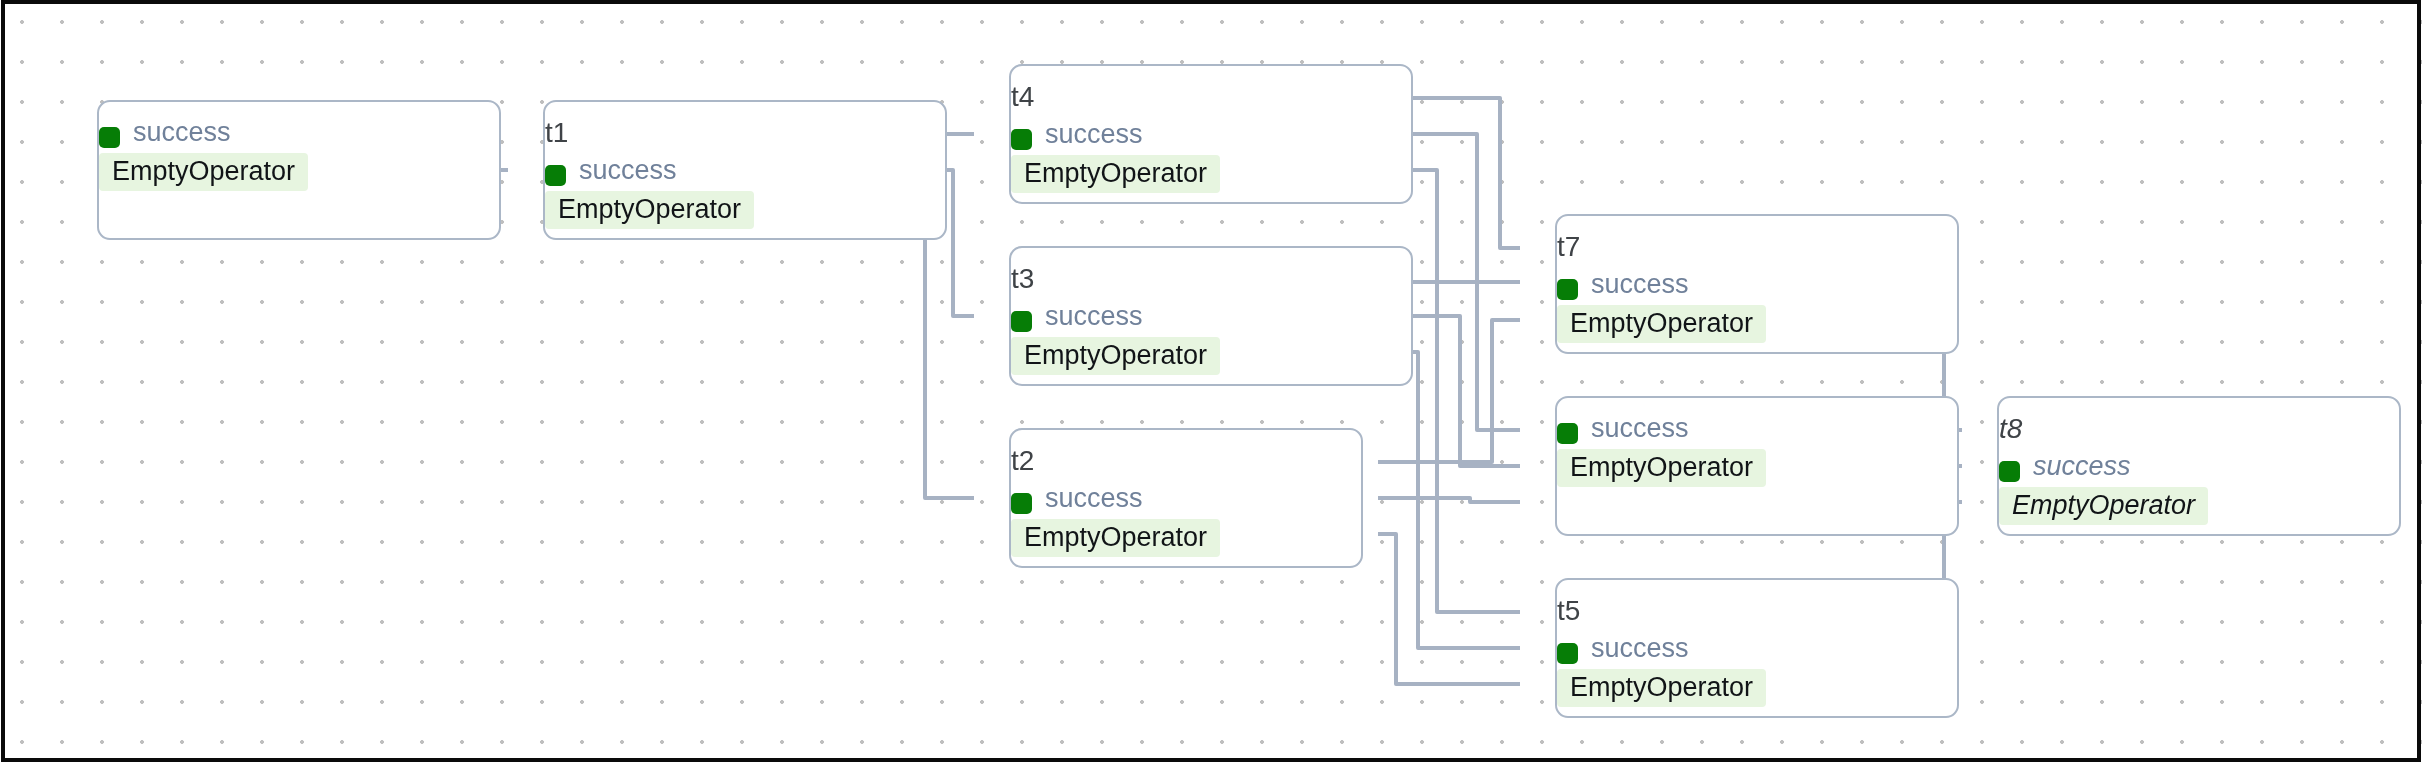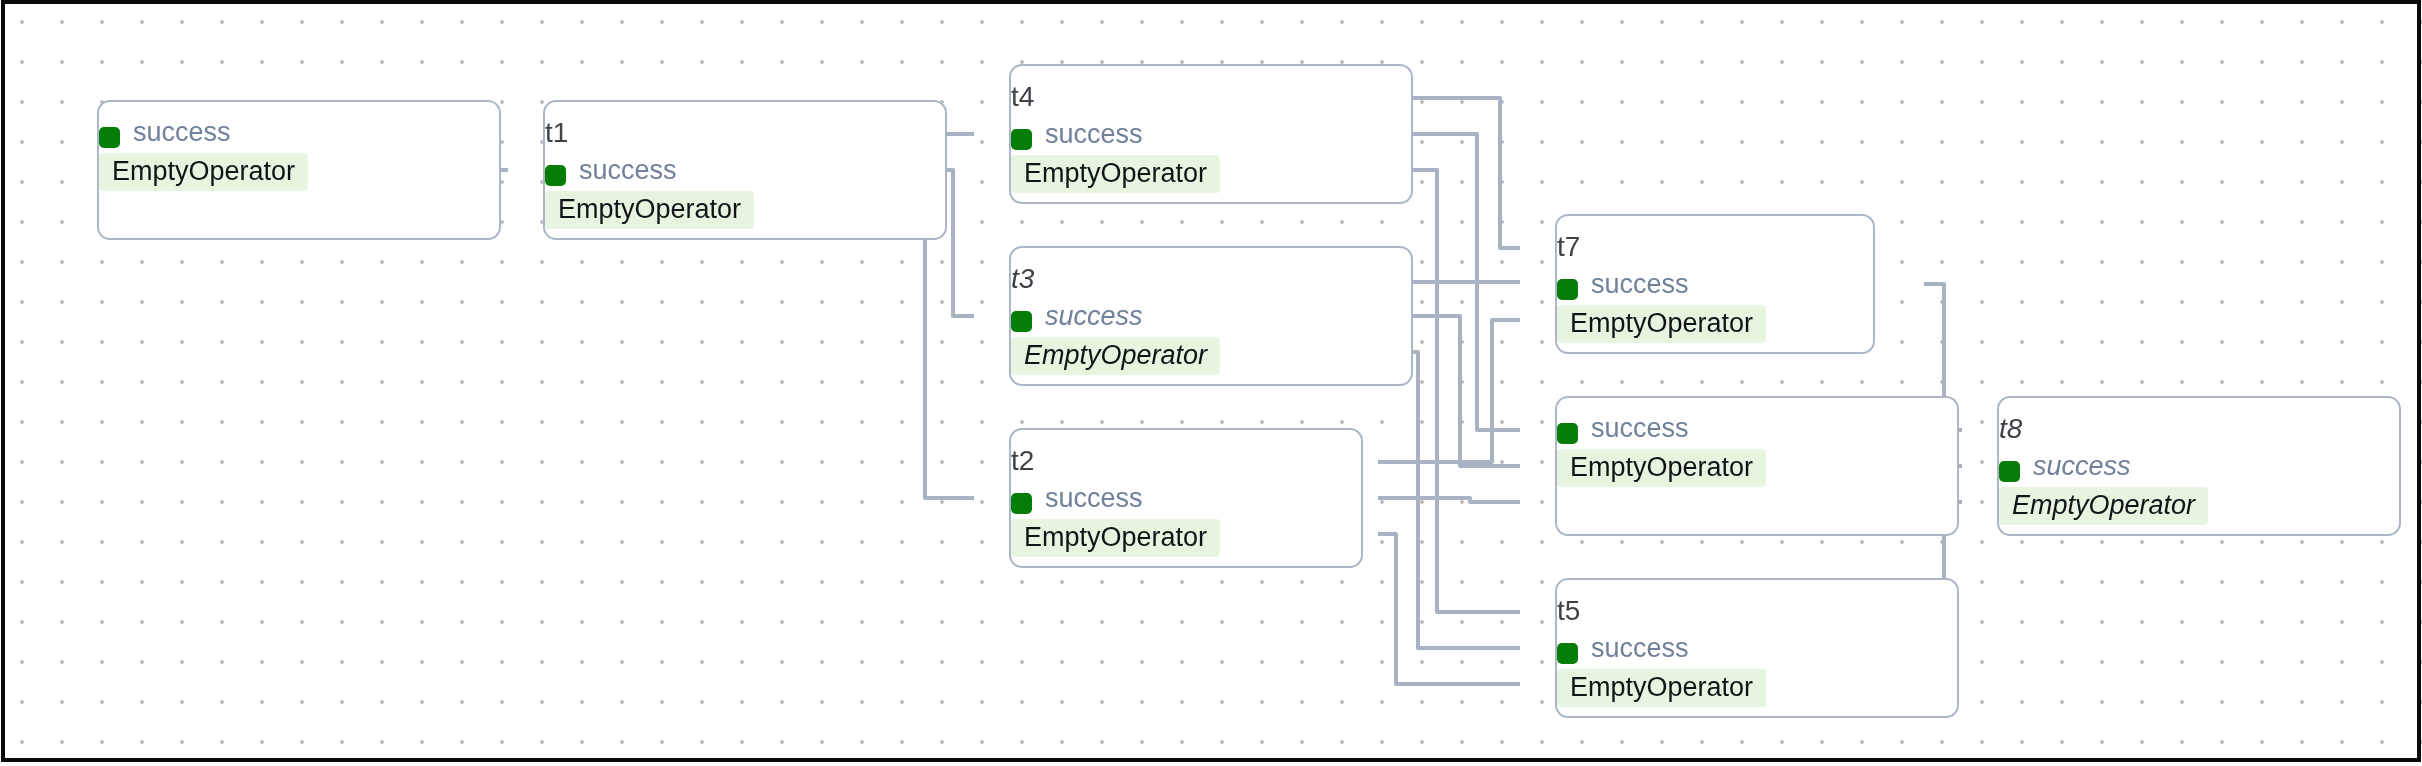--- a/index.html
+++ b/index.html
@@ -109,37 +109,37 @@
     <span class="operator-pill">EmptyOperator</span>
   </div>
       <div class="node" style="left: 974px; top: 64px; width: 404px; height: 140px;">
     <div class="title">t4</div>
     <div class="status-row">
       <span class="status-square"></span>
       <span class="status-label">success</span>
     </div>
     <span class="operator-pill">EmptyOperator</span>
   </div>
-      <div class="node" style="left: 974px; top: 246px; width: 404px; height: 140px; font-style: italic;">
+      <div class="node" style="left: 974px; top: 246px; width: 404px; height: 140px;">
     <div class="title">t3</div>
     <div class="status-row">
       <span class="status-square"></span>
       <span class="status-label">success</span>
     </div>
     <span class="operator-pill">EmptyOperator</span>
   </div>
       <div class="node" style="left: 974px; top: 428px; width: 354px; height: 140px;">
     <div class="title">t2</div>
     <div class="status-row">
       <span class="status-square"></span>
       <span class="status-label">success</span>
     </div>
     <span class="operator-pill">EmptyOperator</span>
   </div>
-      <div class="node" style="left: 1520px; top: 214px; width: 320px; height: 140px;">
+      <div class="node" style="left: 1520px; top: 214px; width: 404px; height: 140px;">
     <div class="title">t7</div>
     <div class="status-row">
       <span class="status-square"></span>
       <span class="status-label">success</span>
     </div>
     <span class="operator-pill">EmptyOperator</span>
   </div>
       <div class="node" style="left: 1520px; top: 396px; width: 404px; height: 140px;">
     <div class="status-row">
       <span class="status-square"></span>

